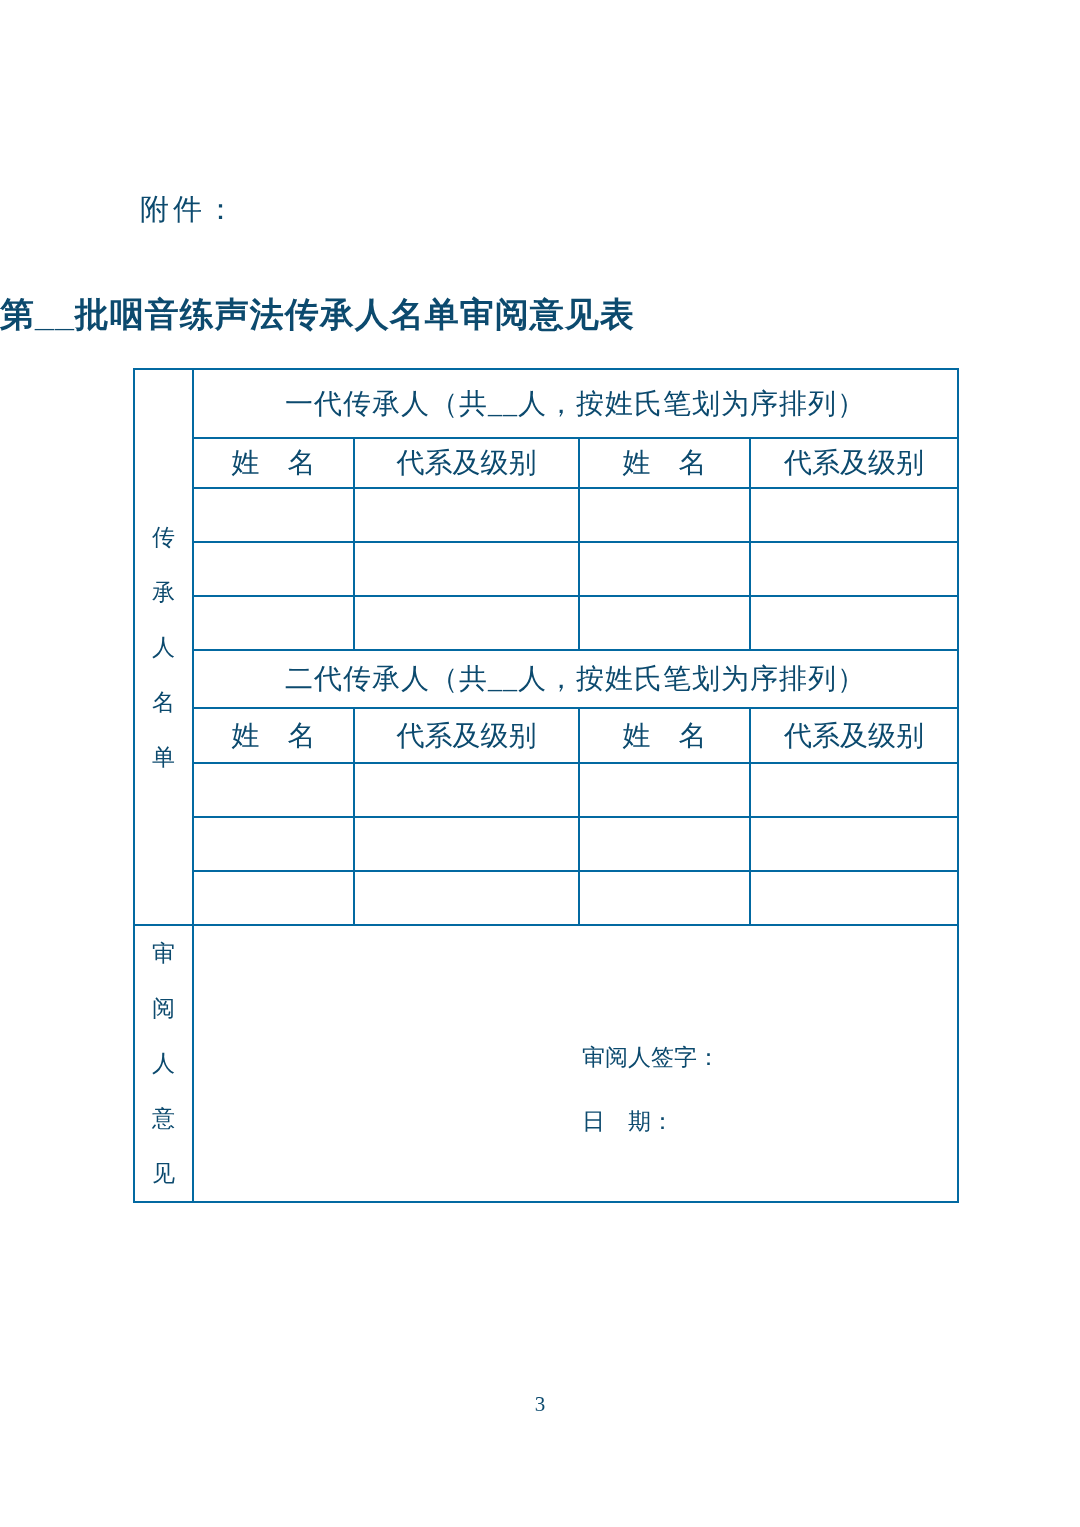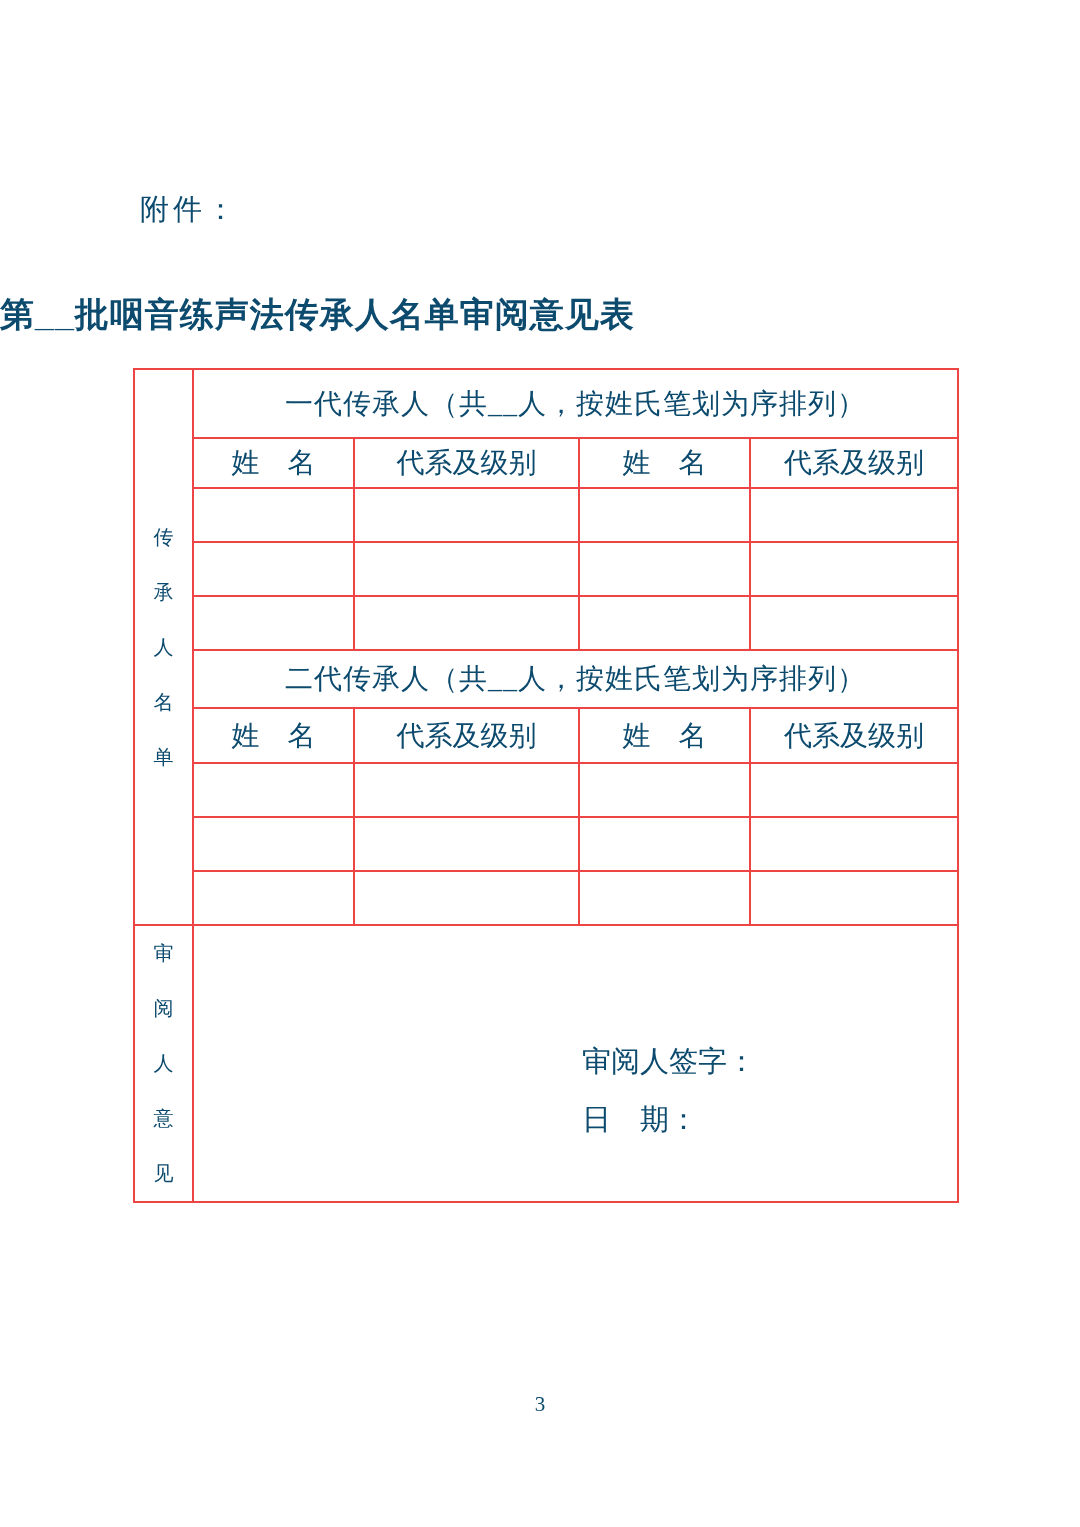--- a/index.html
+++ b/index.html
@@ -33,54 +33,54 @@
   }
   table.form {
     position: absolute;
     left: 133px;
     top: 368px;
     width: 824px;
     border-collapse: collapse;
     table-layout: fixed;
   }
   table.form td {
-    border: 2px solid #ef4444;
+    border: 2px solid #0369a1;
     padding: 0;
     text-align: center;
     vertical-align: middle;
     font-size: 28px;
     overflow: hidden;
   }
   tr.r-sec1   { height: 69px; }
   tr.r-cols   { height: 50px; }
   tr.r-data   { height: 54px; }
   tr.r-sec2   { height: 58px; }
   tr.r-cols2  { height: 55px; }
   tr.r-review { height: 258px; }
   td.vlabel { background: #ffffff; }
   .vtext {
     width: 1.15em;
     margin: 0 auto;
     word-break: break-all;
     line-height: 55px;
-    font-size: 20px;
+    font-size: 23px;
     text-align: center;
     font-family: Liberation Serif, serif;
   }
   td.sec-header { font-size: 29px; letter-spacing: 1px; }
   td.col-h { font-size: 29px; }
   td.review-cell { position: relative; }
   .review-sig, .review-date {
     position: absolute;
     left: 388px;
-    font-size: 29px;
+    font-size: 23px;
     white-space: nowrap;
   }
   .review-sig { top: 116px; }
-  .review-date { top: 174px; }
+  .review-date { top: 180px; }
   .pagenum {
     position: absolute;
     left: 0;
     right: 0;
     top: 1392px;
     text-align: center;
     font-size: 21px;
     font-family: "Liberation Serif", "DejaVu Serif", serif;
   }
 </style>

